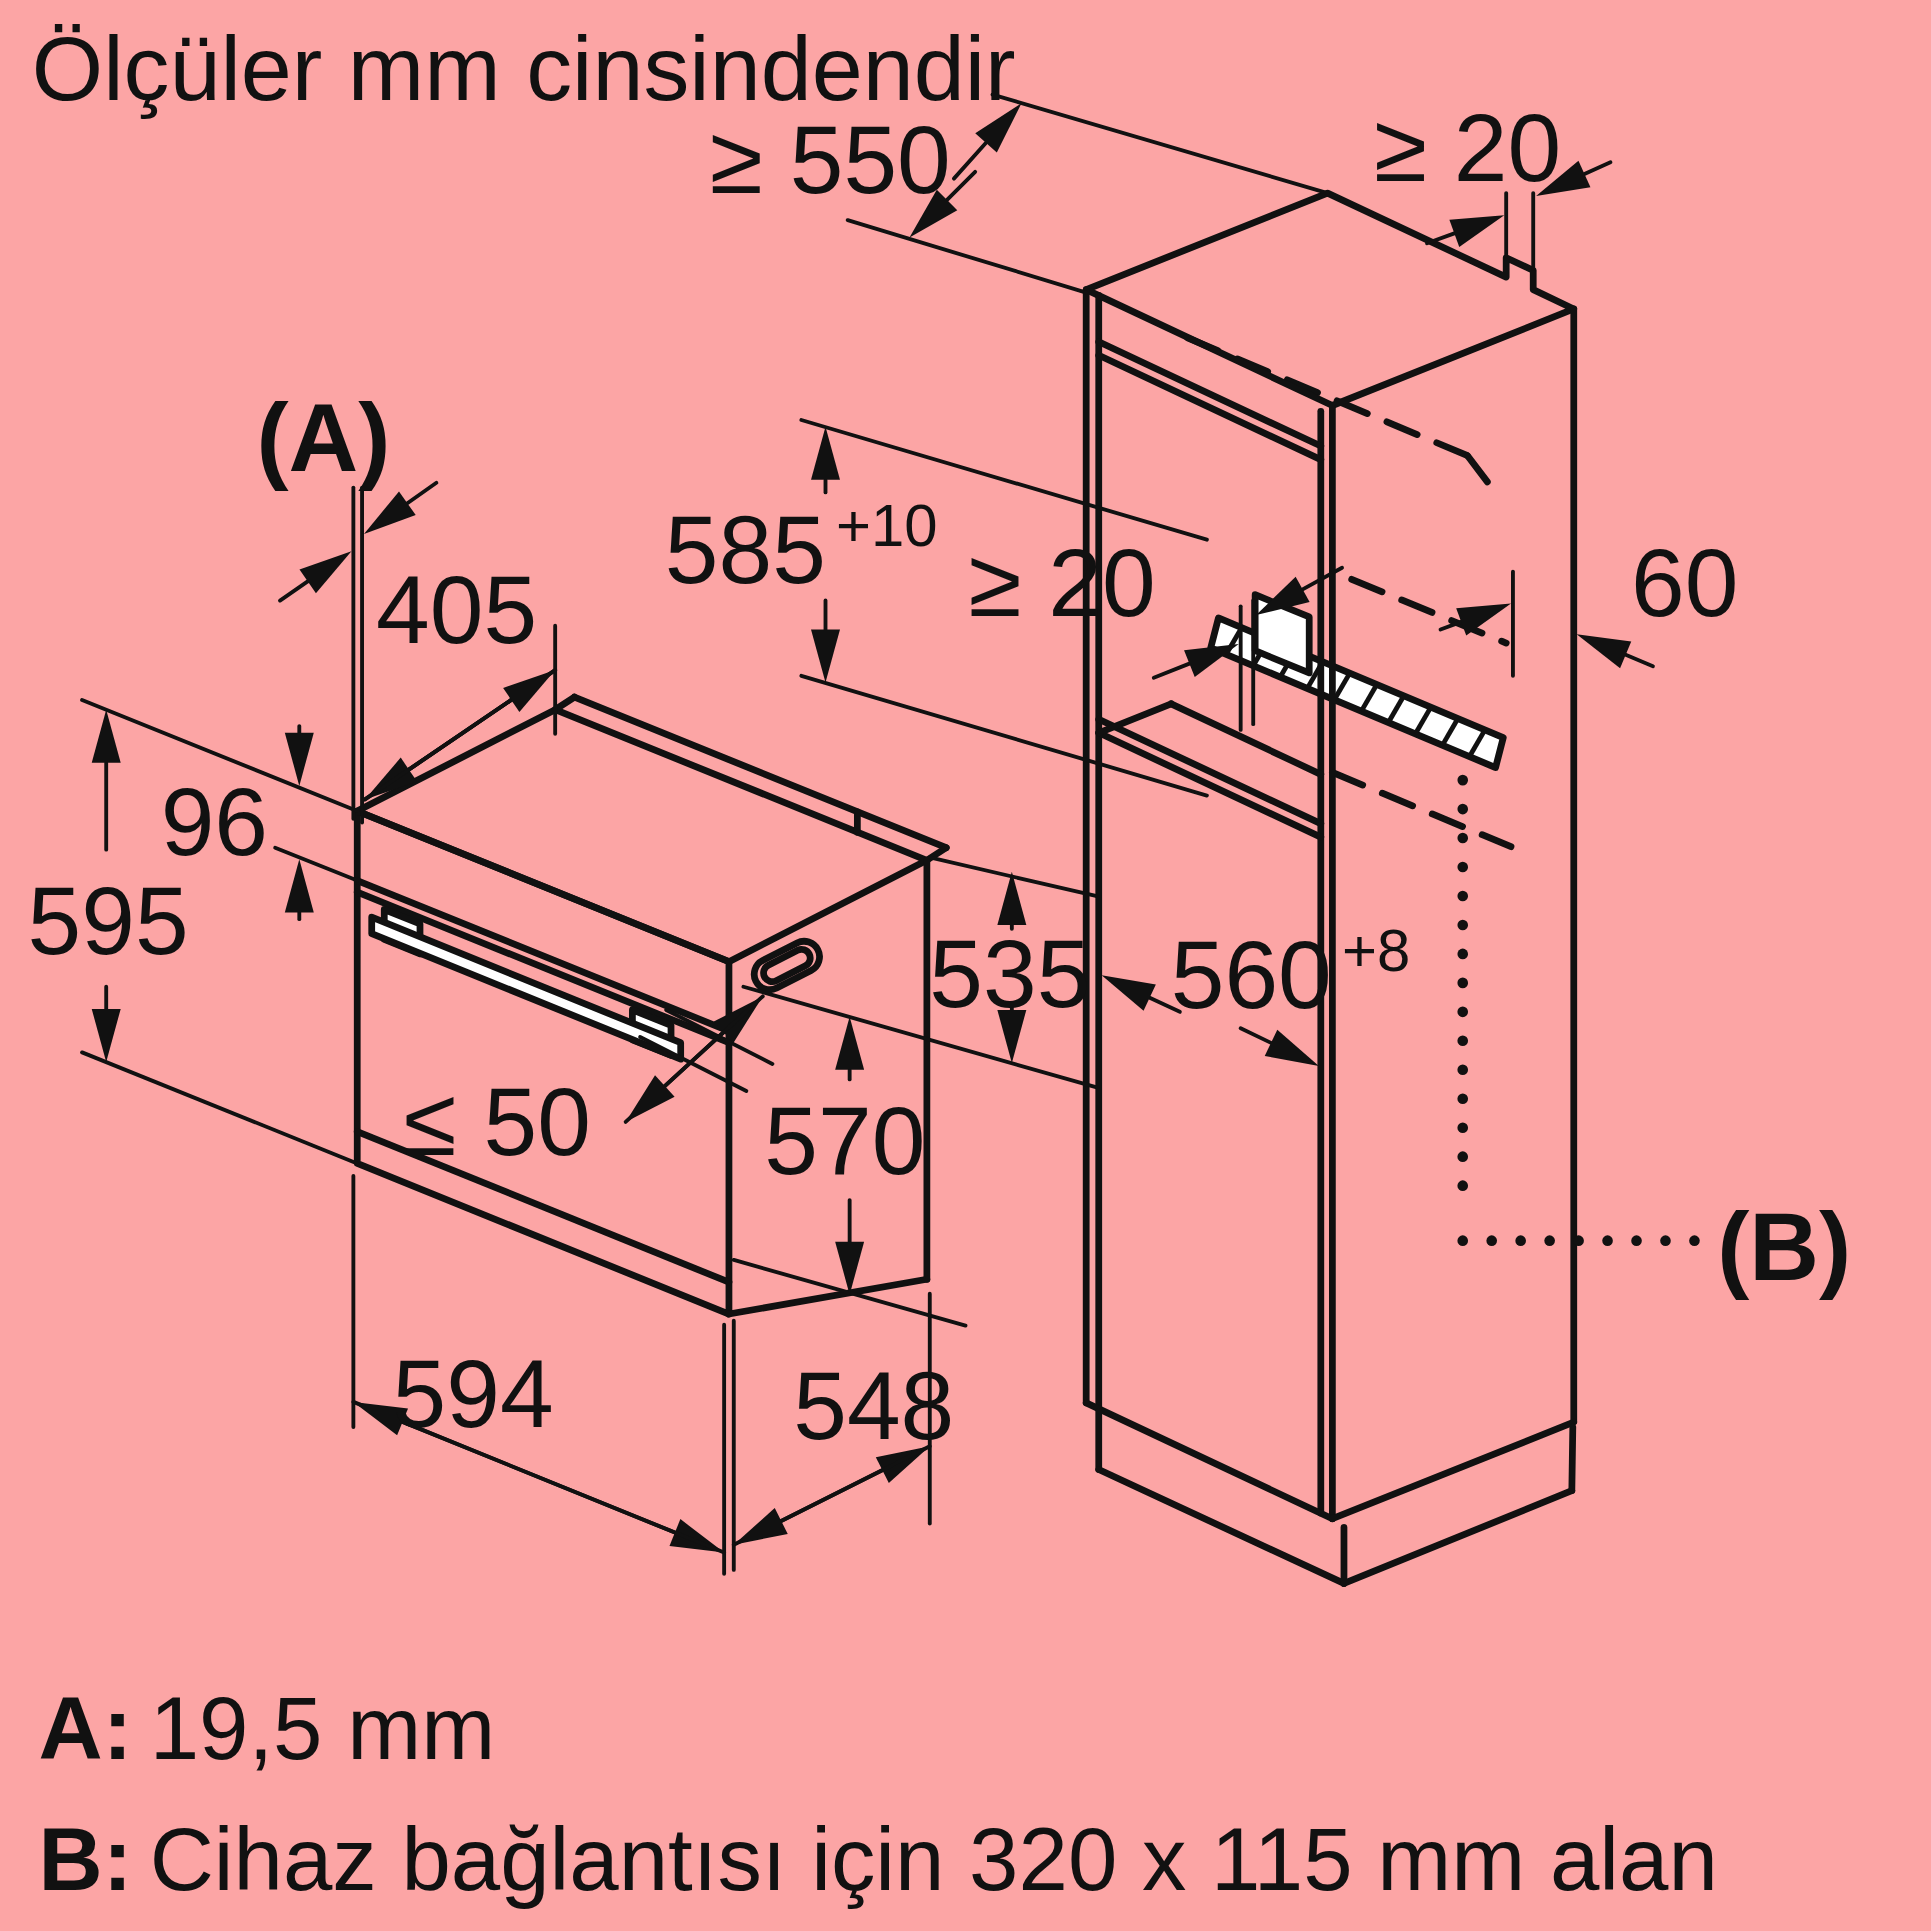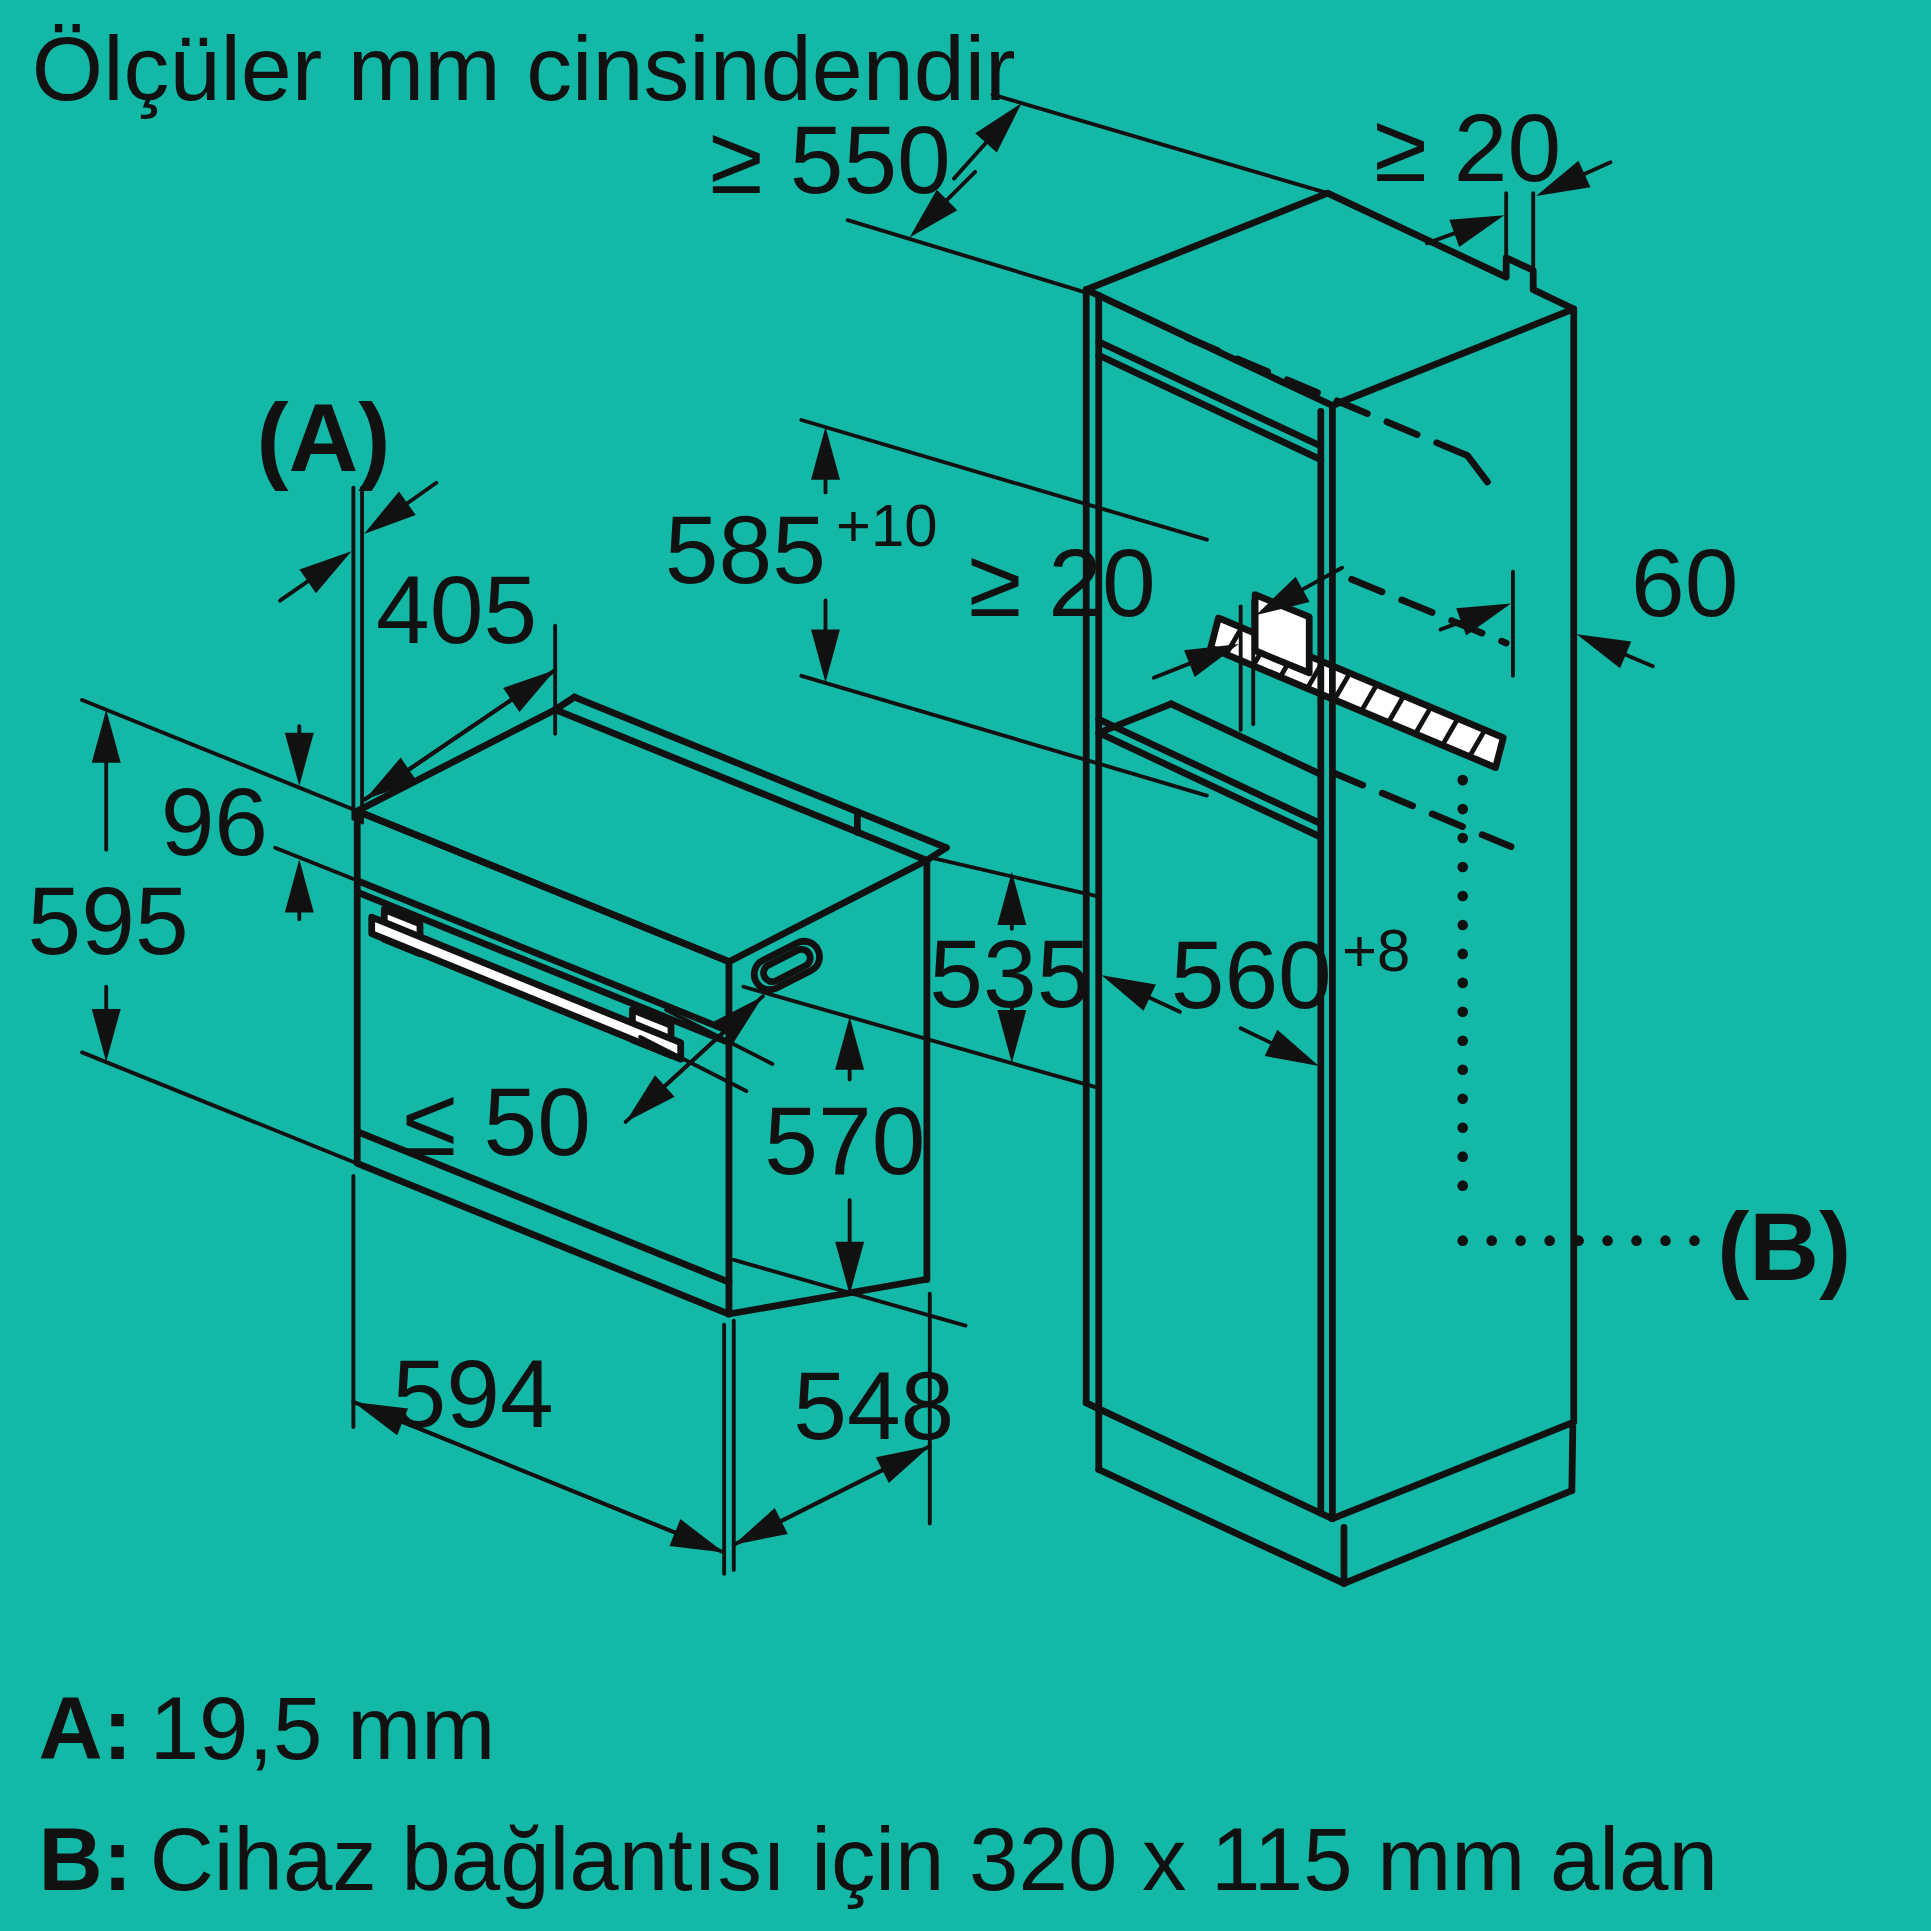--- a/index.html
+++ b/index.html
@@ -1,16 +1,16 @@
 <!DOCTYPE html>
 <html><head>
 <meta charset="utf-8">
 <style>
   html,body{margin:0;padding:0;background:#fff;}
-  .stage{width:1931px;height:1931px;position:relative;background:#14b8a6;}
+  .stage{width:1931px;height:1931px;position:relative;background:#fca5a5;}
   svg{display:block;}
   .o{stroke:#111;stroke-width:7;fill:none;stroke-linejoin:round;stroke-linecap:round;}
   .of{stroke:#111;stroke-width:7;fill:#fff;stroke-linejoin:round;}
   .d{stroke:#111;stroke-width:4;fill:none;stroke-linecap:round;}
   .dash{stroke-dasharray:34 22;}
   .h{stroke:#111;stroke-width:5;fill:none;}
   .t{font-family:"Liberation Sans","DejaVu Sans",sans-serif;font-size:100px;fill:#111;text-anchor:middle;}
   .sup{font-size:62px;text-anchor:start;}
   .ttl{font-size:95px;text-anchor:start;}
   .note{font-size:92px;text-anchor:start;}

